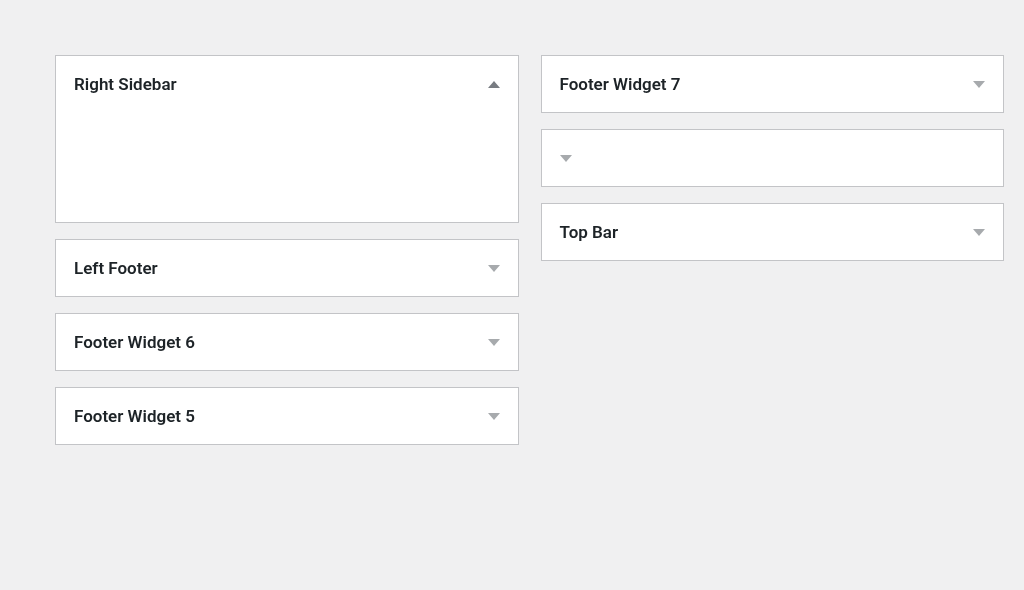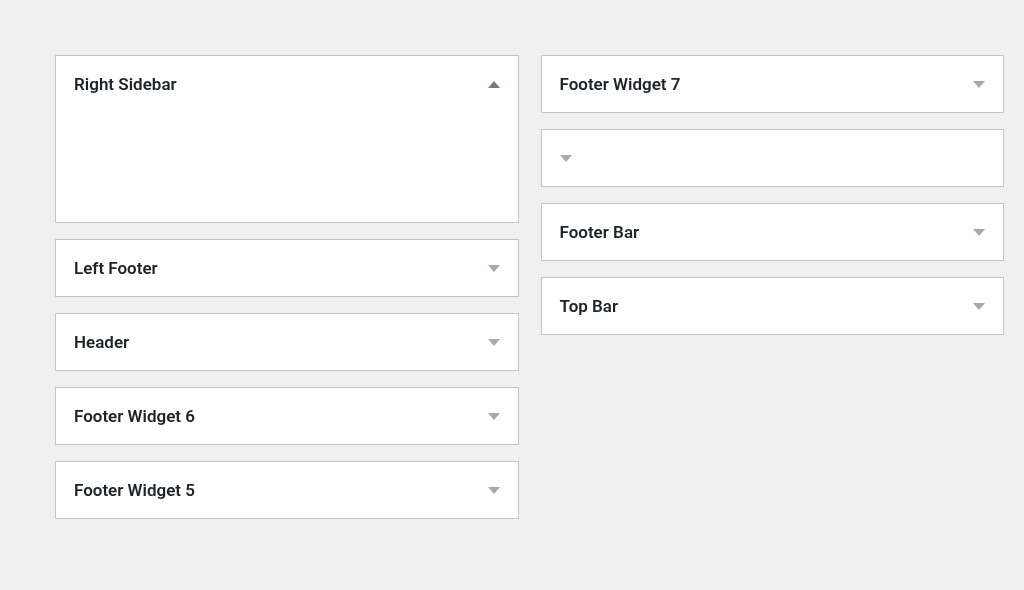--- a/index.html
+++ b/index.html
@@ -75,26 +75,20 @@
       <div class="widget-area-body"></div>
     </div>
 
     <div class="widget-area">
       <div class="widget-area-header">
         <span class="widget-area-title">Left Footer</span>
         <span class="toggle-arrow collapsed"></span>
       </div>
     </div>
 
-    <div class="widget-area">
-      <div class="widget-area-header">
-        <span class="widget-area-title">Header</span>
-        <span class="toggle-arrow collapsed"></span>
-      </div>
-    </div>
 
     <div class="widget-area">
       <div class="widget-area-header">
         <span class="widget-area-title">Footer Widget 6</span>
         <span class="toggle-arrow collapsed"></span>
       </div>
     </div>
 
     <div class="widget-area">
       <div class="widget-area-header">
@@ -114,26 +108,20 @@
       </div>
     </div>
 
 
     <div class="widget-area">
       <div class="widget-area-header">
         <span class="toggle-arrow collapsed"></span>
       </div>
     </div>
 
-    <div class="widget-area">
-      <div class="widget-area-header">
-        <span class="widget-area-title">Footer Bar</span>
-        <span class="toggle-arrow collapsed"></span>
-      </div>
-    </div>
 
     <div class="widget-area">
       <div class="widget-area-header">
         <span class="widget-area-title">Top Bar</span>
         <span class="toggle-arrow collapsed"></span>
       </div>
     </div>
 
   </div>
 

